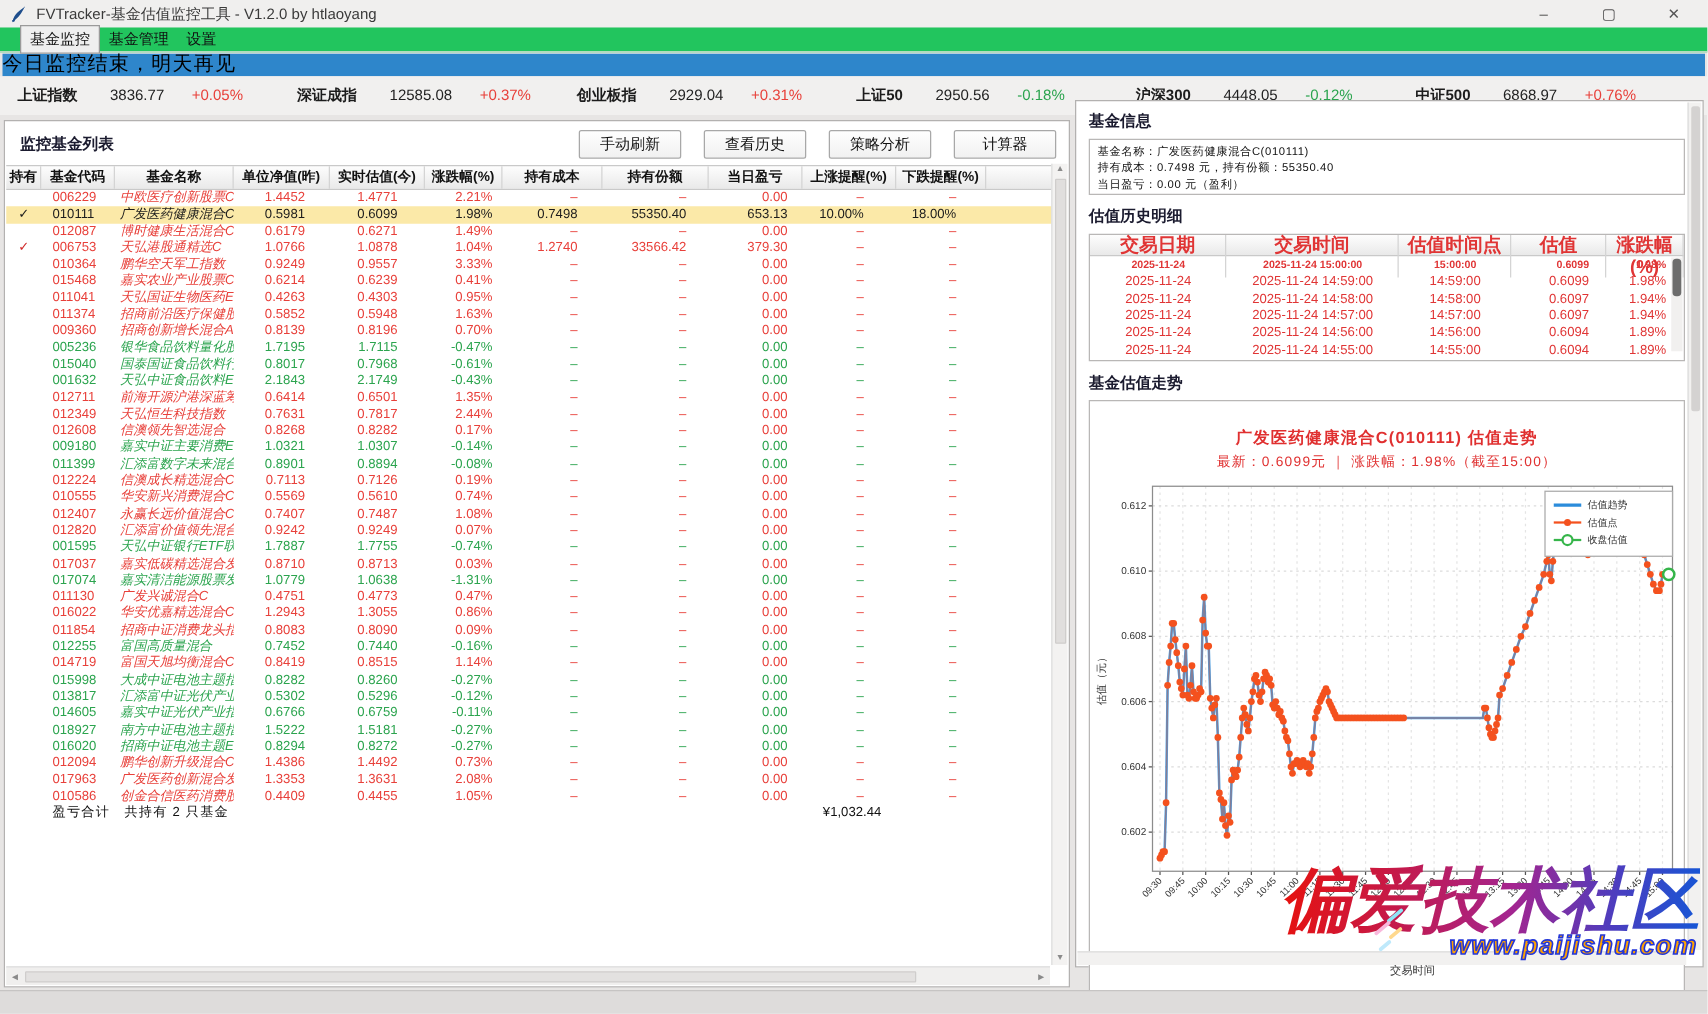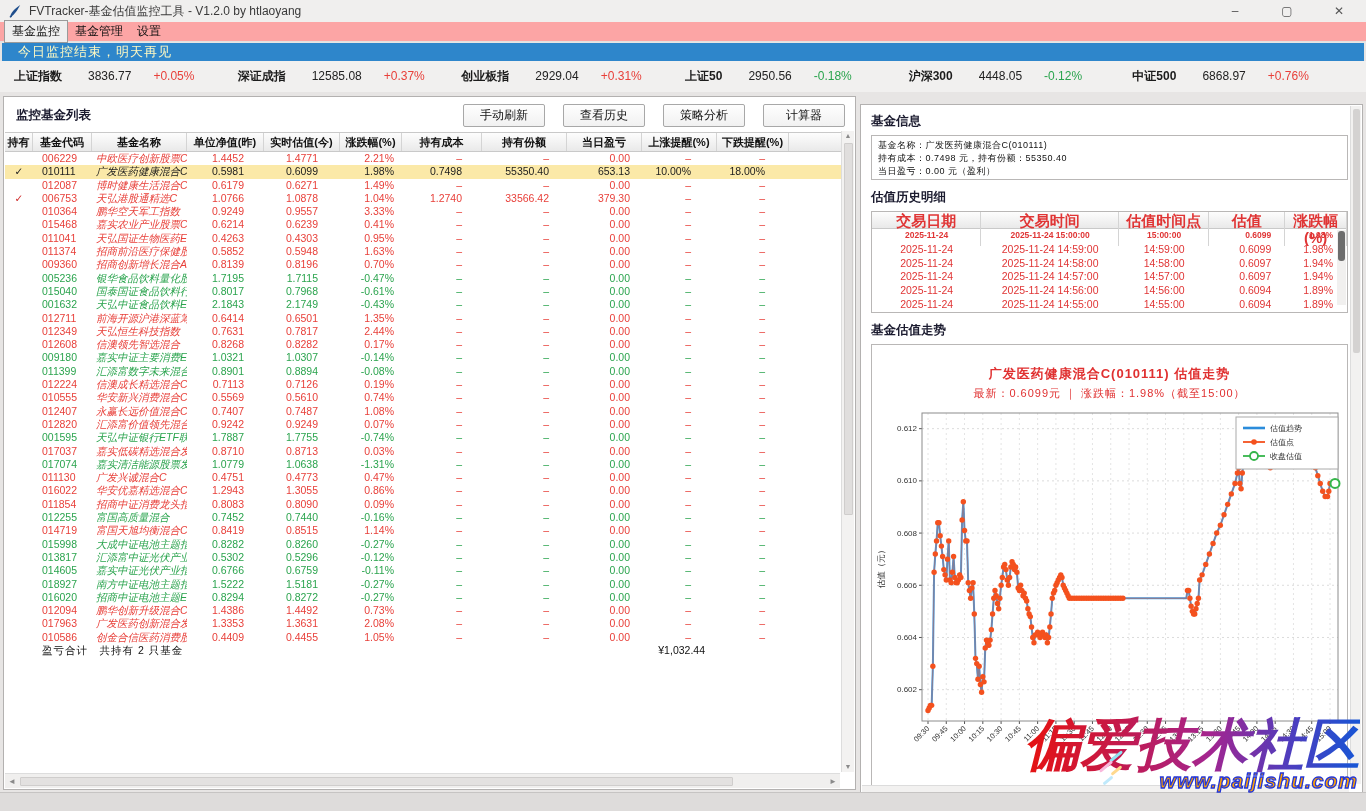--- a/index.html
+++ b/index.html
@@ -7,34 +7,34 @@
   }
   *{box-sizing:border-box; margin:0; padding:0;}
   html,body{width:1366px;height:811px;overflow:hidden;}
   body{font-family:"Liberation Sans","DejaVu Sans",sans-serif;background:#e7e5e4;position:relative;font-size:11px;color:#222;}
   
   .titlebar{height:22px;background:#f0efee;display:flex;align-items:center;padding:0 8px;}
   .titlebar .appicon{width:15px;height:15px;margin-right:6px;}
   .titlebar .title{font-size:12px;color:#3a3a3a;}
   .wincontrols{margin-left:auto;display:flex;gap:38px;padding-right:12px;color:#555;font-size:12px;}
   .wincontrols span{cursor:default;width:14px;text-align:center;}
-  .menubar{height:20px;background:#fca5a5;display:flex;align-items:center;padding-left:4px;border-bottom:1px solid #e3e1e0;}
+  .menubar{height:20px;background:#22c55e;display:flex;align-items:center;padding-left:16px;border-bottom:1px solid #e3e1e0;}
   .menubar .mitem{padding:2px 7px;font-size:12px;color:#111;}
   .menubar .mitem.active{border:1px solid #9a9a9a;background:#efefef;}
-  .banner{margin:1px 2px 0 2px;background:var(--accent);color:#fef9c3;font-size:13px;height:18px;line-height:18px;padding-left:16px;letter-spacing:1px;}
+  .banner{margin:1px 2px 0 2px;background:var(--accent);color:#000000;font-size:16px;height:18px;line-height:18px;padding-left:0;letter-spacing:1px;}
   .ticker{height:31px;background:#f1f0ef;display:flex;align-items:center;padding:0 10px 0 14px;}
   .tgroup{flex:1;display:flex;align-items:baseline;}
   .tname{font-weight:bold;font-size:12px;color:#1c1c1c;text-align:center;}
   .tval{font-size:12px;color:#222;margin-left:26px;}
   .tchg{font-size:12px;margin-left:22px;}
   .up{color:var(--up);} .down{color:var(--down);}
   
   .panel{position:absolute;background:#fff;border:1px solid #b3b1b0;}
   #left-panel{left:3px;top:96px;width:853px;height:694px;}
-  #right-panel{left:860px;top:104px;width:503px;height:694px;}
+  #right-panel{left:860px;top:80px;width:503px;height:694px;}
   .ptitle{font-weight:bold;font-size:12.5px;color:#1b1b2f;}
   
   .lp-head{display:flex;align-items:center;padding:7px 10px 5px 12px;}
   .btnrow{margin-left:auto;display:flex;gap:18px;}
   .btn{min-width:82px;text-align:center;border:1px solid #a8a8a8;border-radius:2px;background:linear-gradient(#fefefe,#f1f1f1);font-size:12px;padding:2px 8px;color:#111;}
   
   .ftable{margin-left:1px;width:838px;}
   .frow{display:grid;grid-template-columns:28px 59px 95px 77px 76px 62px 80px 85px 75px 75px 72px;align-items:center;height:13.3px;line-height:13.3px;font-size:10.5px;white-space:nowrap;}
   .fhead{height:20px;line-height:18px;background:linear-gradient(#fdfdfd,#e9e9e9);border-top:1px solid #c9c9c9;border-bottom:1px solid #c9c9c9;font-weight:bold;font-size:11px;color:#111;}
   .fhead>div{border-right:1px solid #d4d4d4;text-align:center;overflow:hidden;}

